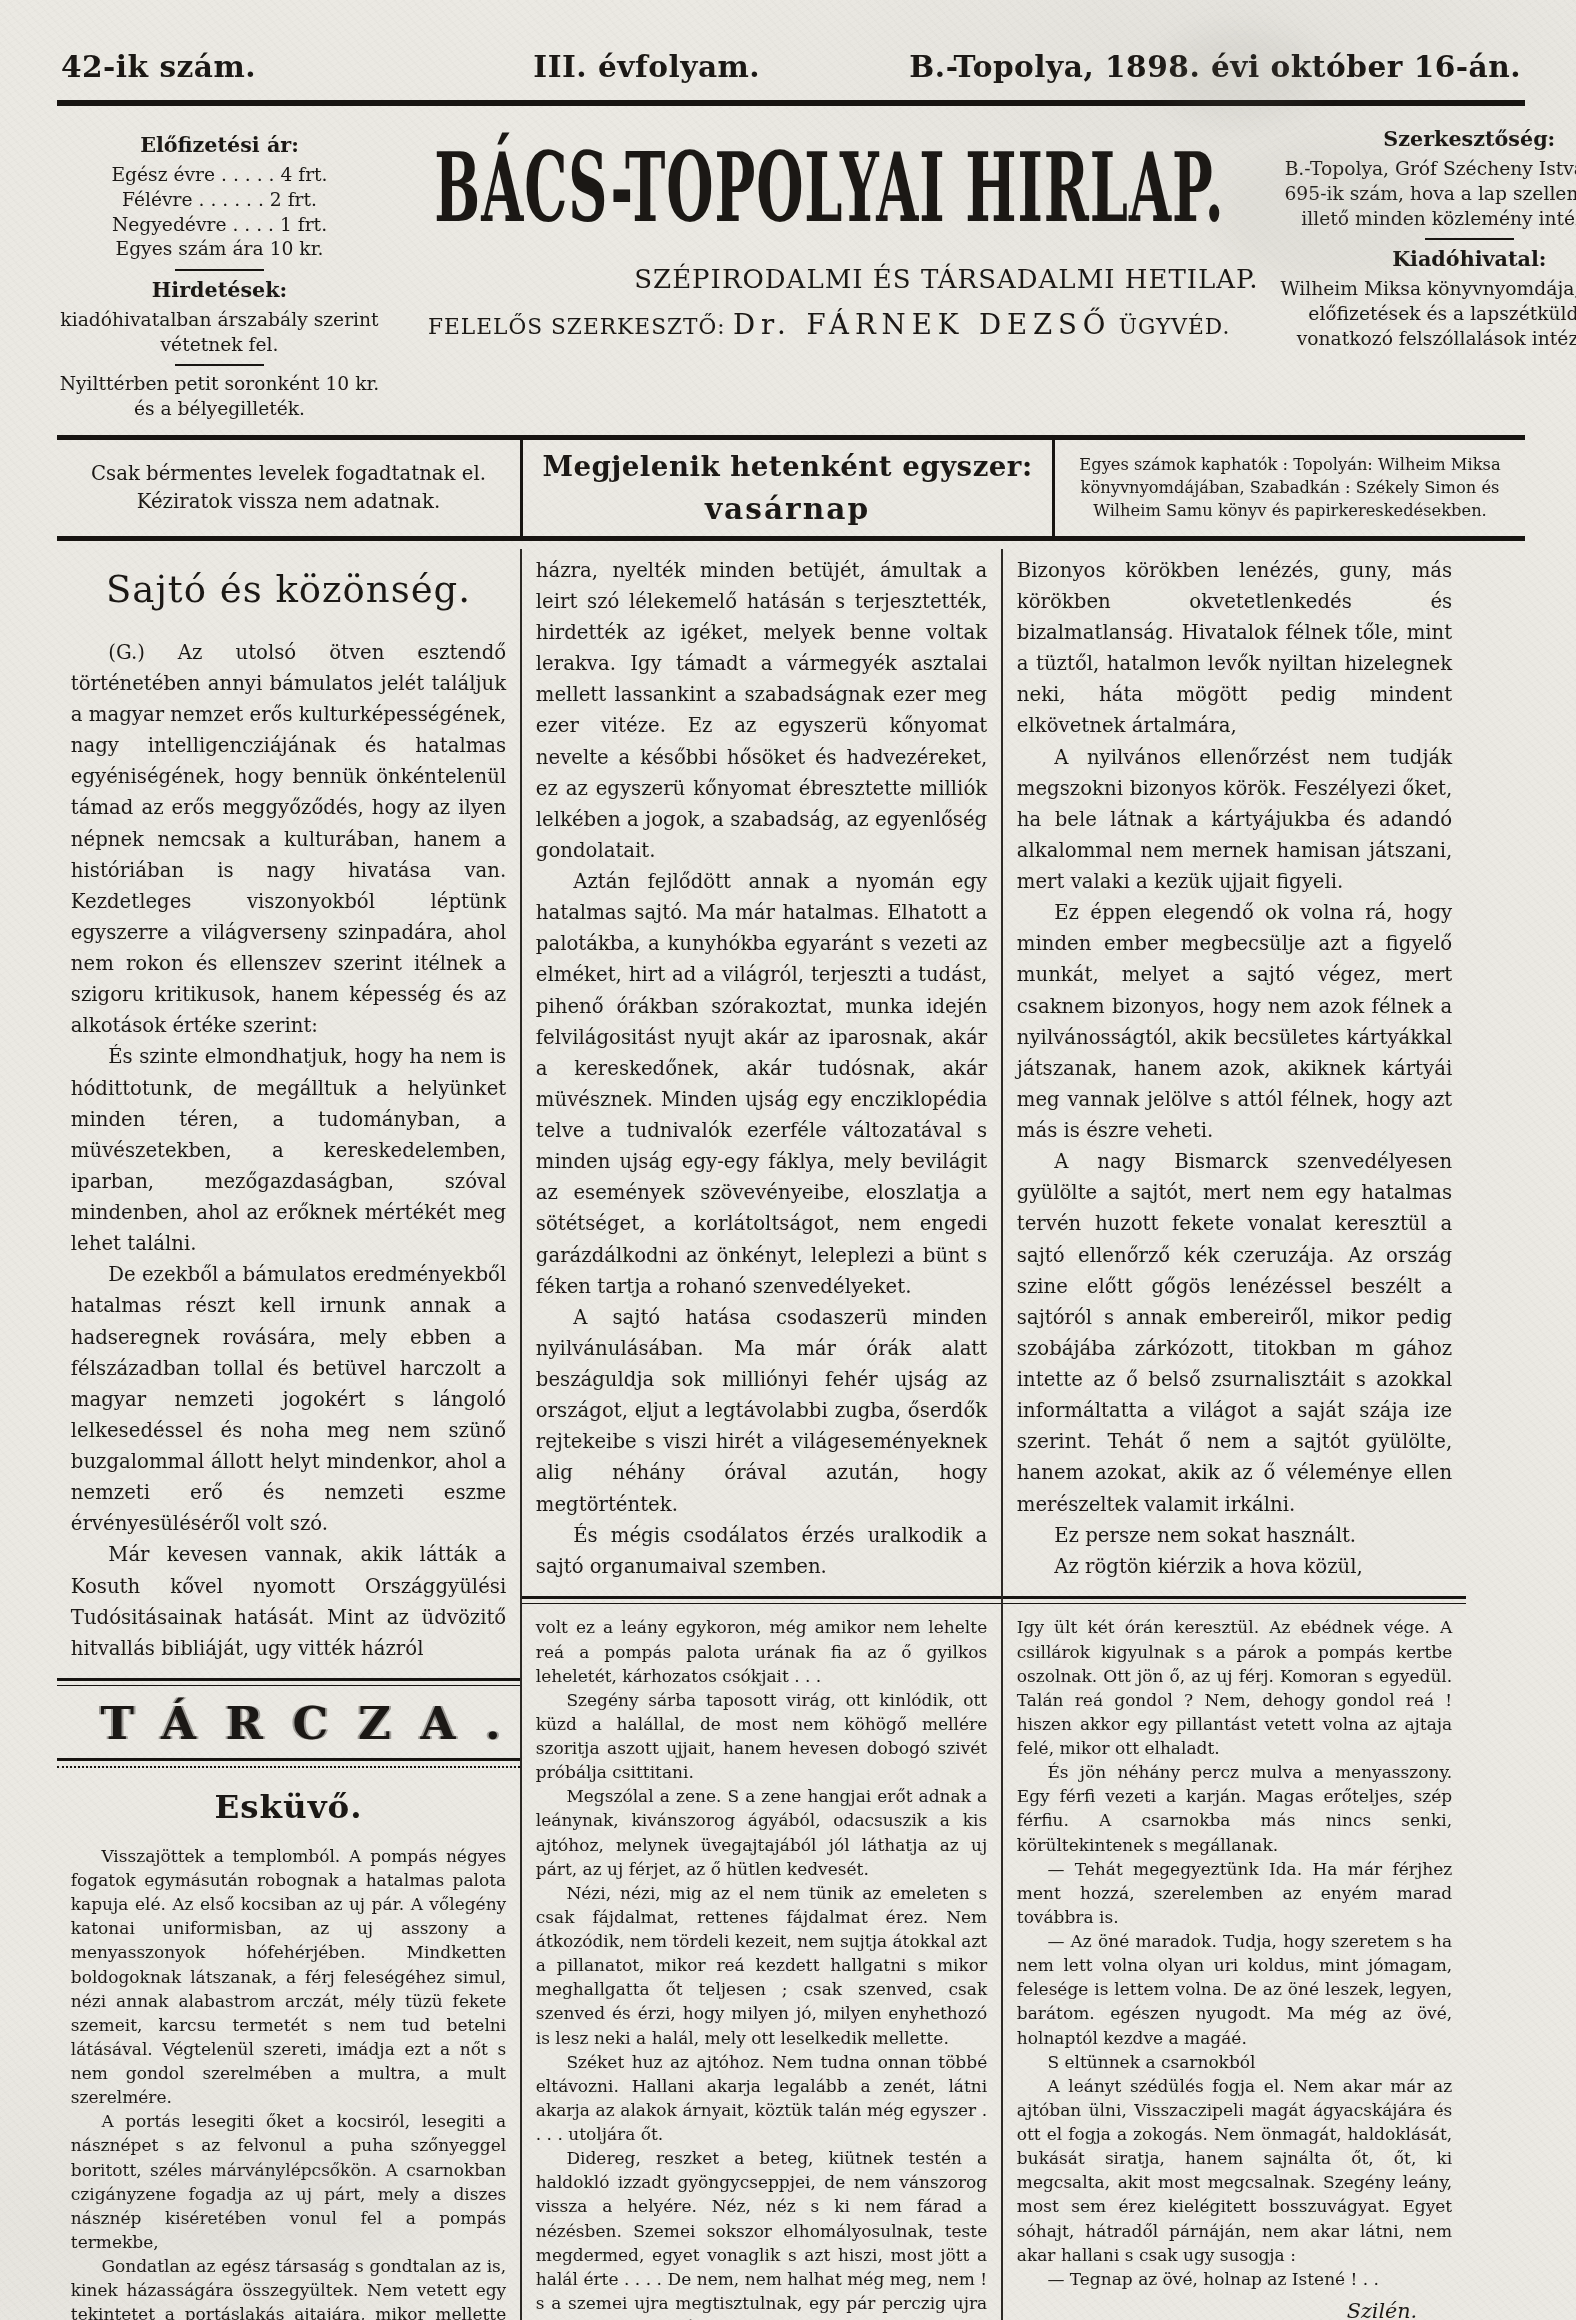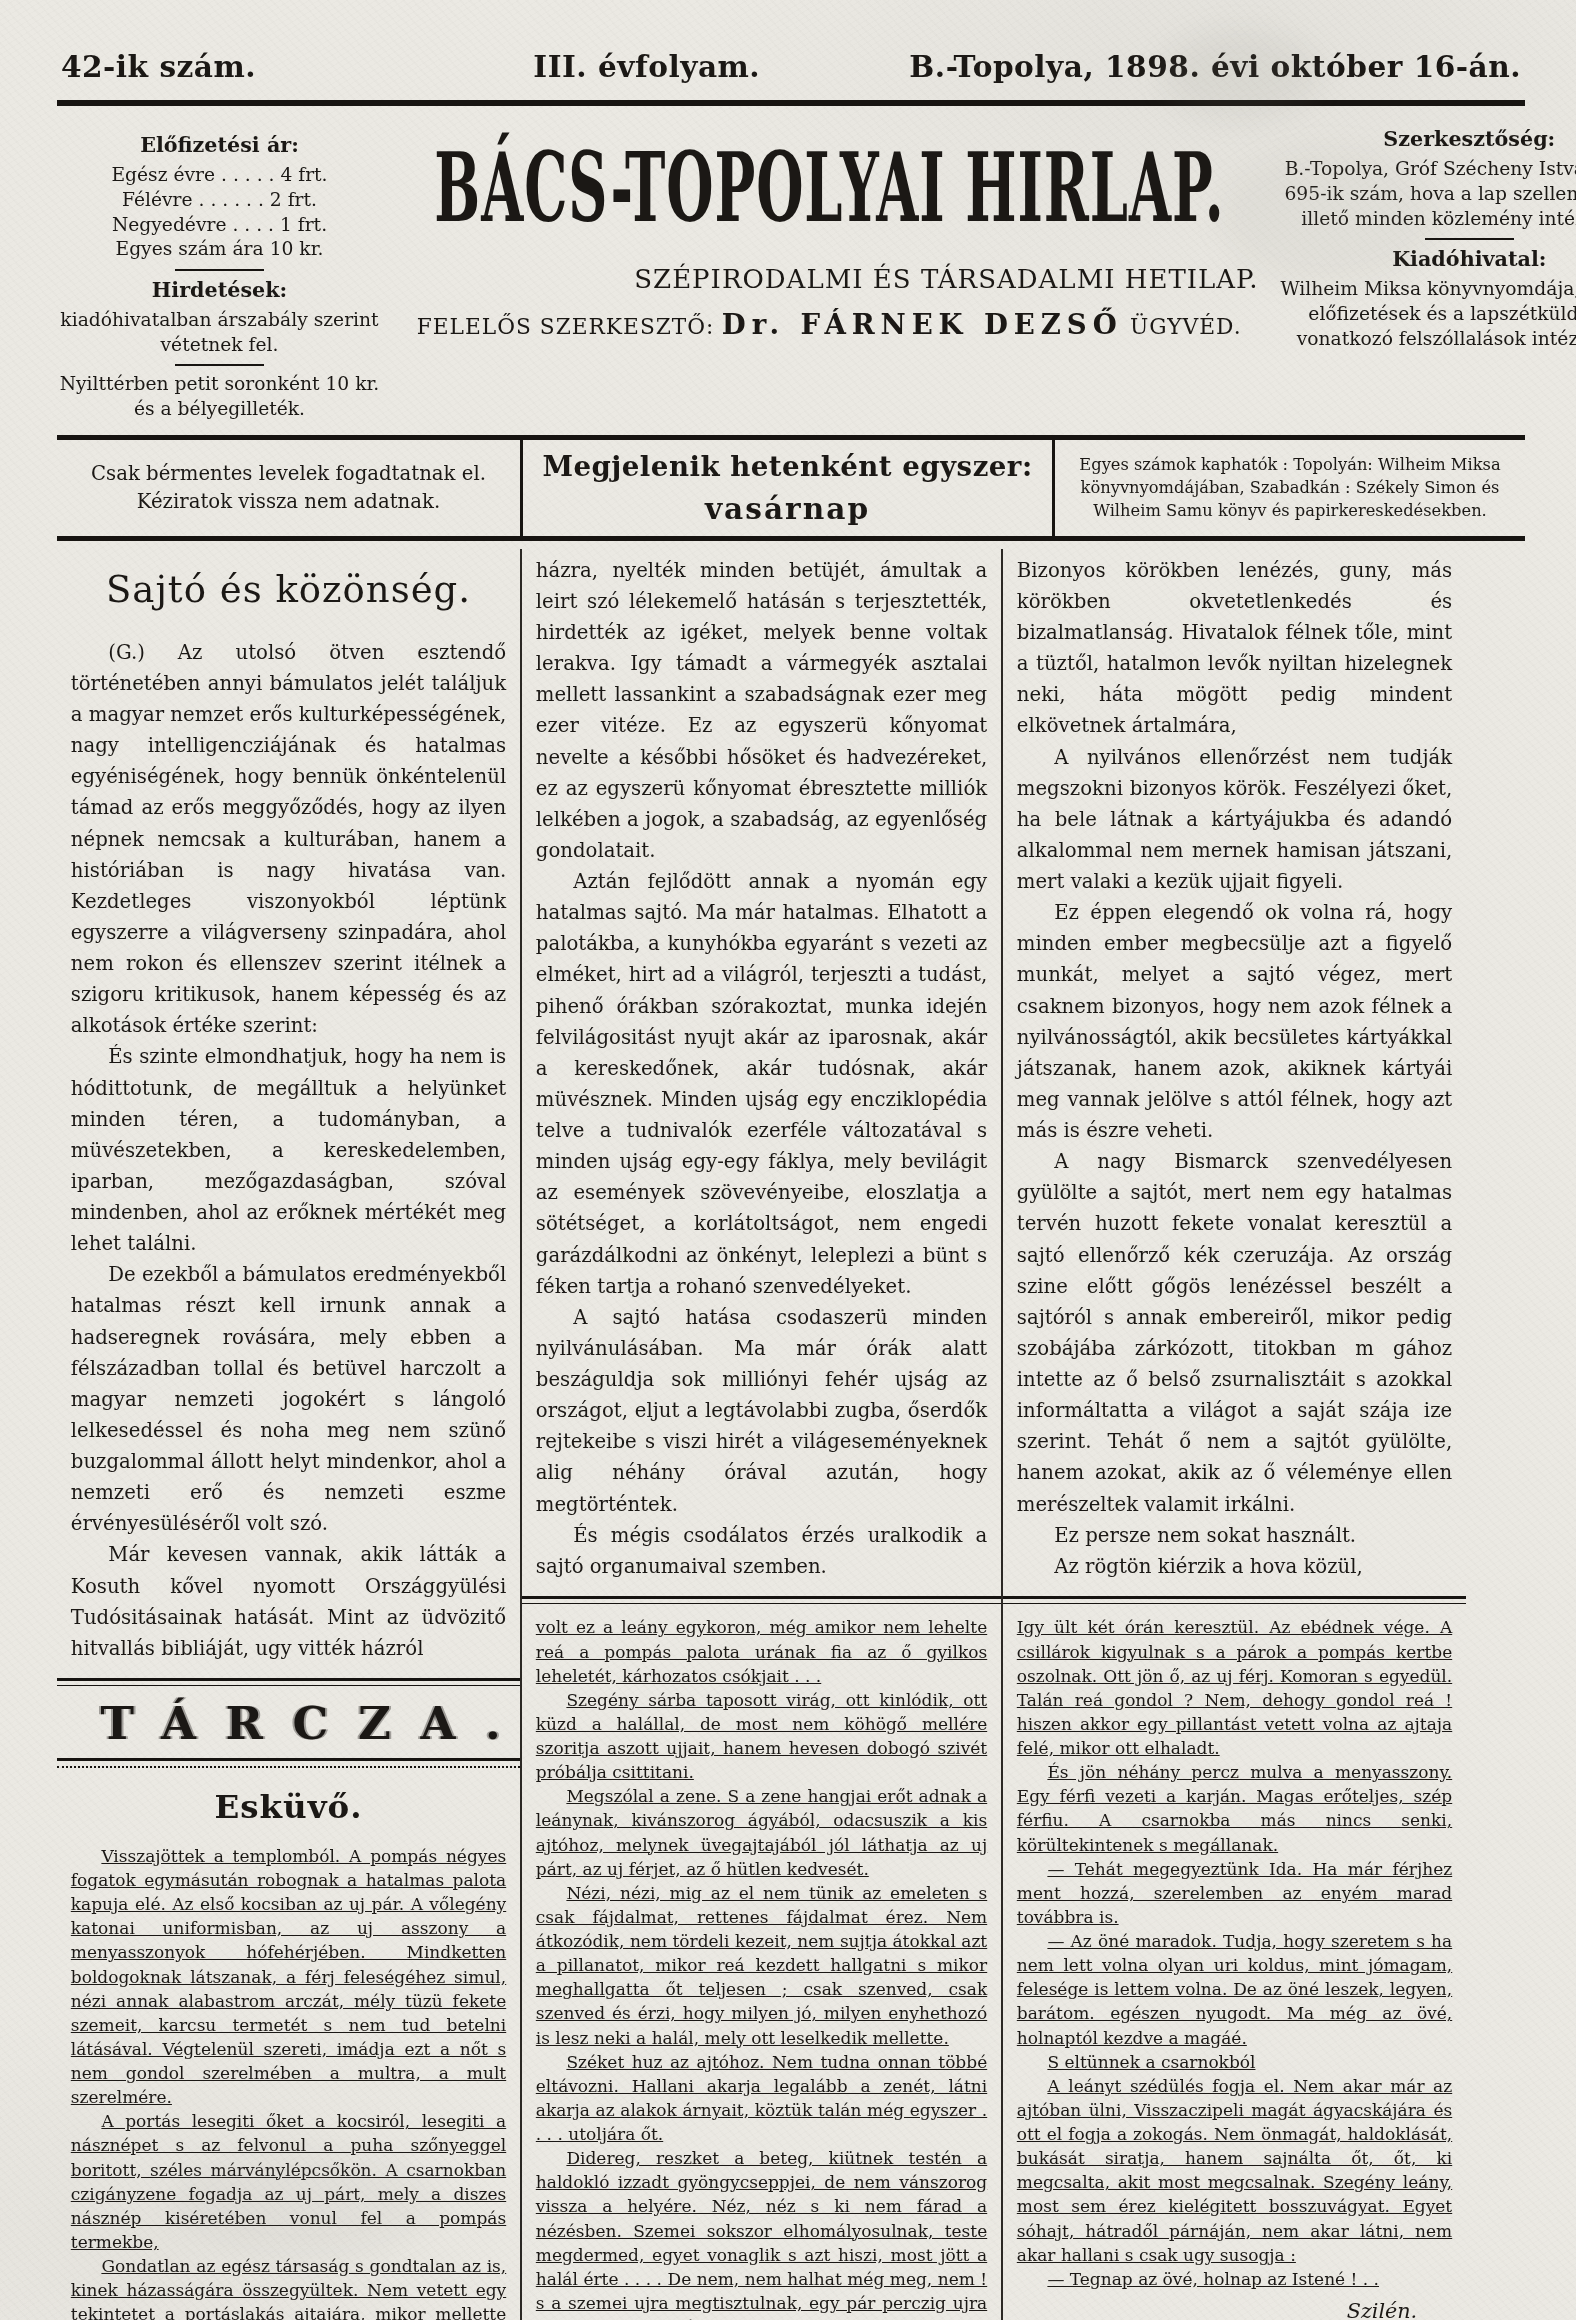--- a/index.html
+++ b/index.html
@@ -29,42 +29,42 @@
   .mh-title{font-weight:bold;font-size:20.7px;margin:3.9px 0 3.9px 0;}
   .mh-smallrule{width:89px;height:0;border-top:2px solid #171411;margin:6.9px auto 5.9px auto;}
   .mh-left{padding-top:11.8px;text-align:center;}
   .mh-right{padding-top:5.9px;font-size:18.7px;}
   .paper-title-wrap{text-align:center;padding-top:15.8px;}
   .paper-title{display:inline-block;font-weight:bold;font-size:59px;letter-spacing:1px;
     transform:scale(.92,1.62);transform-origin:center top;white-space:nowrap;
     font-family:"DejaVu Serif","Liberation Serif",serif;}
   .paper-sub{font-size:26px;letter-spacing:1px;margin-top:63px;text-align:right;}
   .paper-editor{font-size:21.7px;margin-top:13.8px;text-align:center;letter-spacing:0.5px;}
-  .paper-editor .ed-name{font-weight:bold;font-size:27.6px;letter-spacing:5.9px;}
+  .paper-editor .ed-name{font-weight:normal;font-size:27.6px;letter-spacing:5.9px;}
   .paper-editor .ed-label{font-size:21.7px;letter-spacing:1px;}
   
   .band{display:grid;grid-template-columns:463px 1fr 473px;
     border-top:5.9px solid #171411;border-bottom:5.9px solid #171411;margin-top:9.9px;}
   .band-cell{padding:9.9px 15.8px;display:flex;flex-direction:column;justify-content:center;}
   .band-cell + .band-cell{border-left:3px solid #171411;text-align:center;}
   .band-left{font-size:19.7px;text-align:center;line-height:1.45;}
   .band-center{text-align:center;}
   .band-center .l1{font-weight:bold;font-size:27.6px;letter-spacing:0.5px;}
   .band-center .l2{font-weight:bold;font-size:29.6px;letter-spacing:2px;margin-top:7.9px;}
   .band-right{font-size:16.3px;text-align:center;line-height:1.4;}
   
   .cols{display:flex;margin-top:7.9px;align-items:stretch;}
   .col{width:463px;padding:5.9px 13.8px 0 13.8px;box-sizing:border-box;}
   .col.mid{border-left:2px solid #2b2824;border-right:2px solid #2b2824;width:483px;}
   .art{font-size:19.7px;line-height:1.58;text-align:justify;}
   .art p{margin:0;text-indent:1.9em;}
   .art-title{font-size:37px;text-align:center;text-indent:0 !important;
     margin:5.9px 0 17.7px 0;font-weight:normal;letter-spacing:1px;}
   .feu{font-size:17px;line-height:1.42;text-align:justify;}
-  .feu p{margin:0;text-indent:1.8em;text-decoration:underline;}
+  .feu p{margin:0;text-indent:1.8em;}
   .rule-double{border-top:3.9px solid #171411;border-bottom:1.5px solid #171411;height:3.9px;margin:13.8px -13.8px 11.8px -13.8px;}
   .col .rule-double.inner{margin:13.8px -13.8px 11.8px -13.8px;}
   .tarcza-head{margin:2px 0 0 0;}
   .tarcza-title{text-align:center;font-weight:bold;font-size:45px;letter-spacing:29.6px;
     padding-left:29.6px;margin:5.9px 0 2px 0;
     text-shadow:2px 0 0 rgba(27,24,21,.35), -2px 0 0 rgba(27,24,21,.35);}
   .rule-dotted{border-top:3px solid #171411;border-bottom:2px dotted #171411;height:4.9px;margin:7.9px -13.8px 15.8px -13.8px;}
   .story-title{text-align:center;font-size:32.5px;font-weight:bold;letter-spacing:1px;margin:9.9px 0 13.8px 0;}
   .signature{text-align:right;font-style:italic;font-size:20.7px;padding-right:35px;margin-top:5.9px;}
   .stain{position:absolute;border-radius:50%;filter:blur(13.8px);pointer-events:none;}

